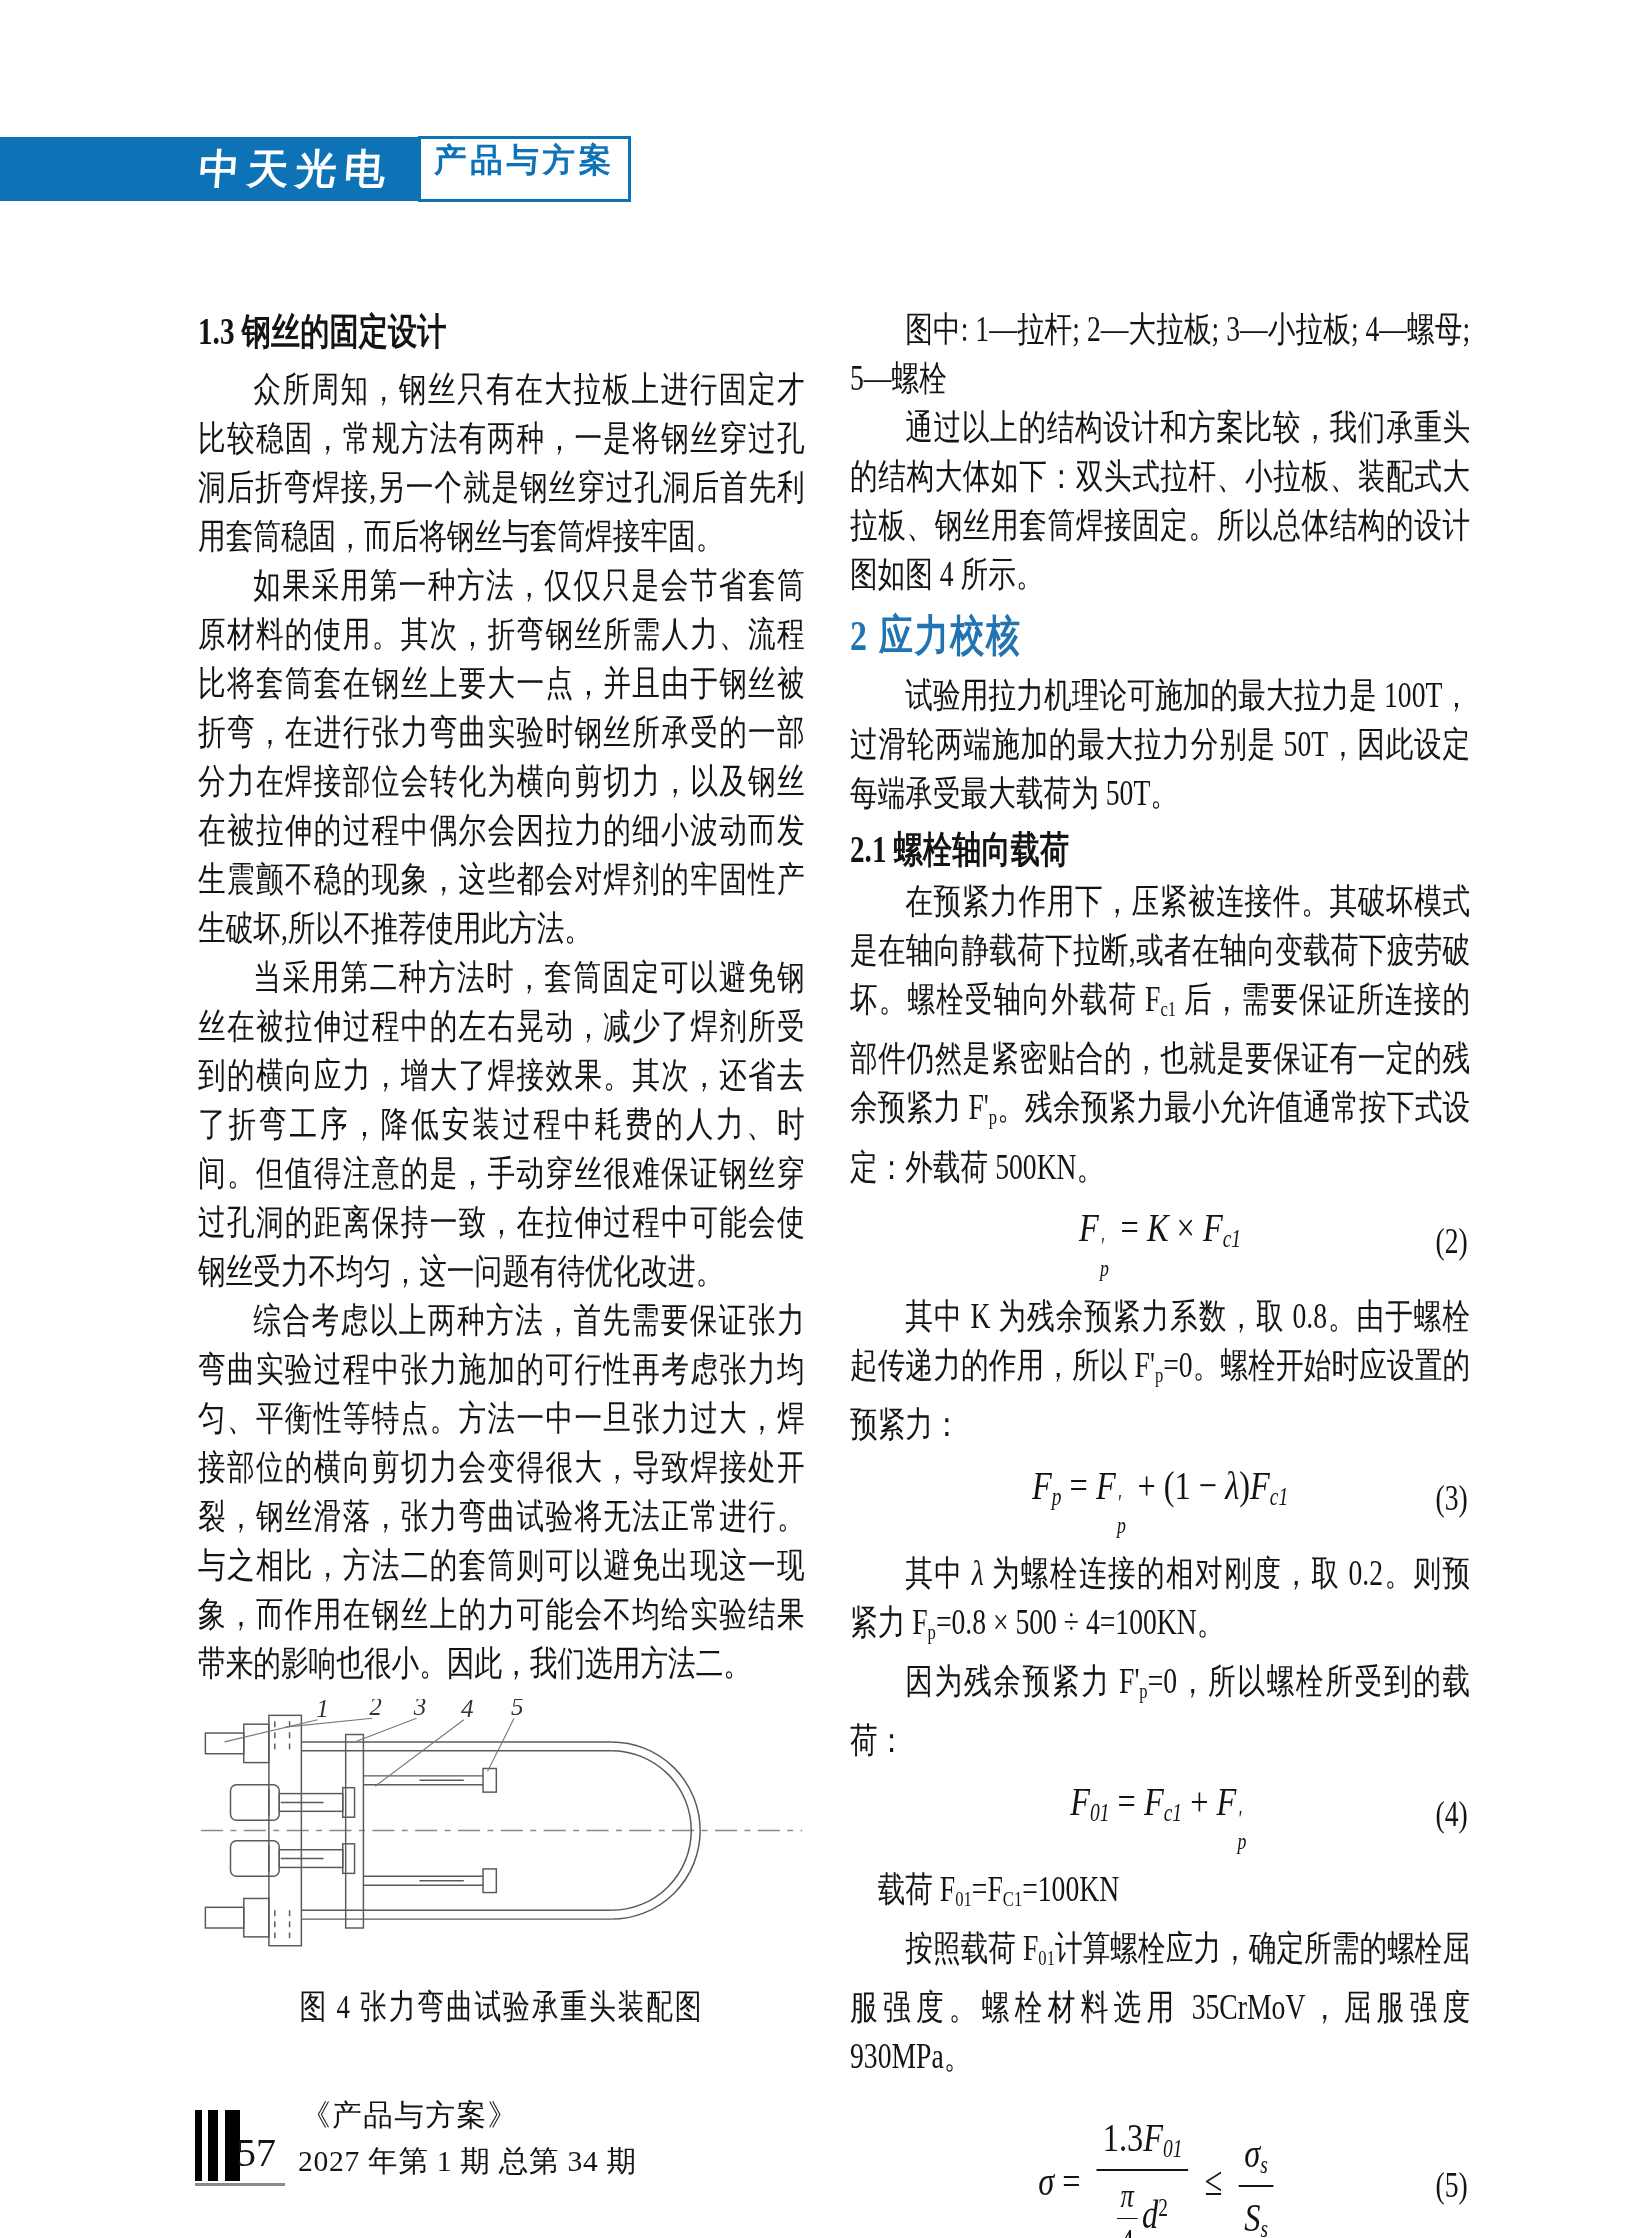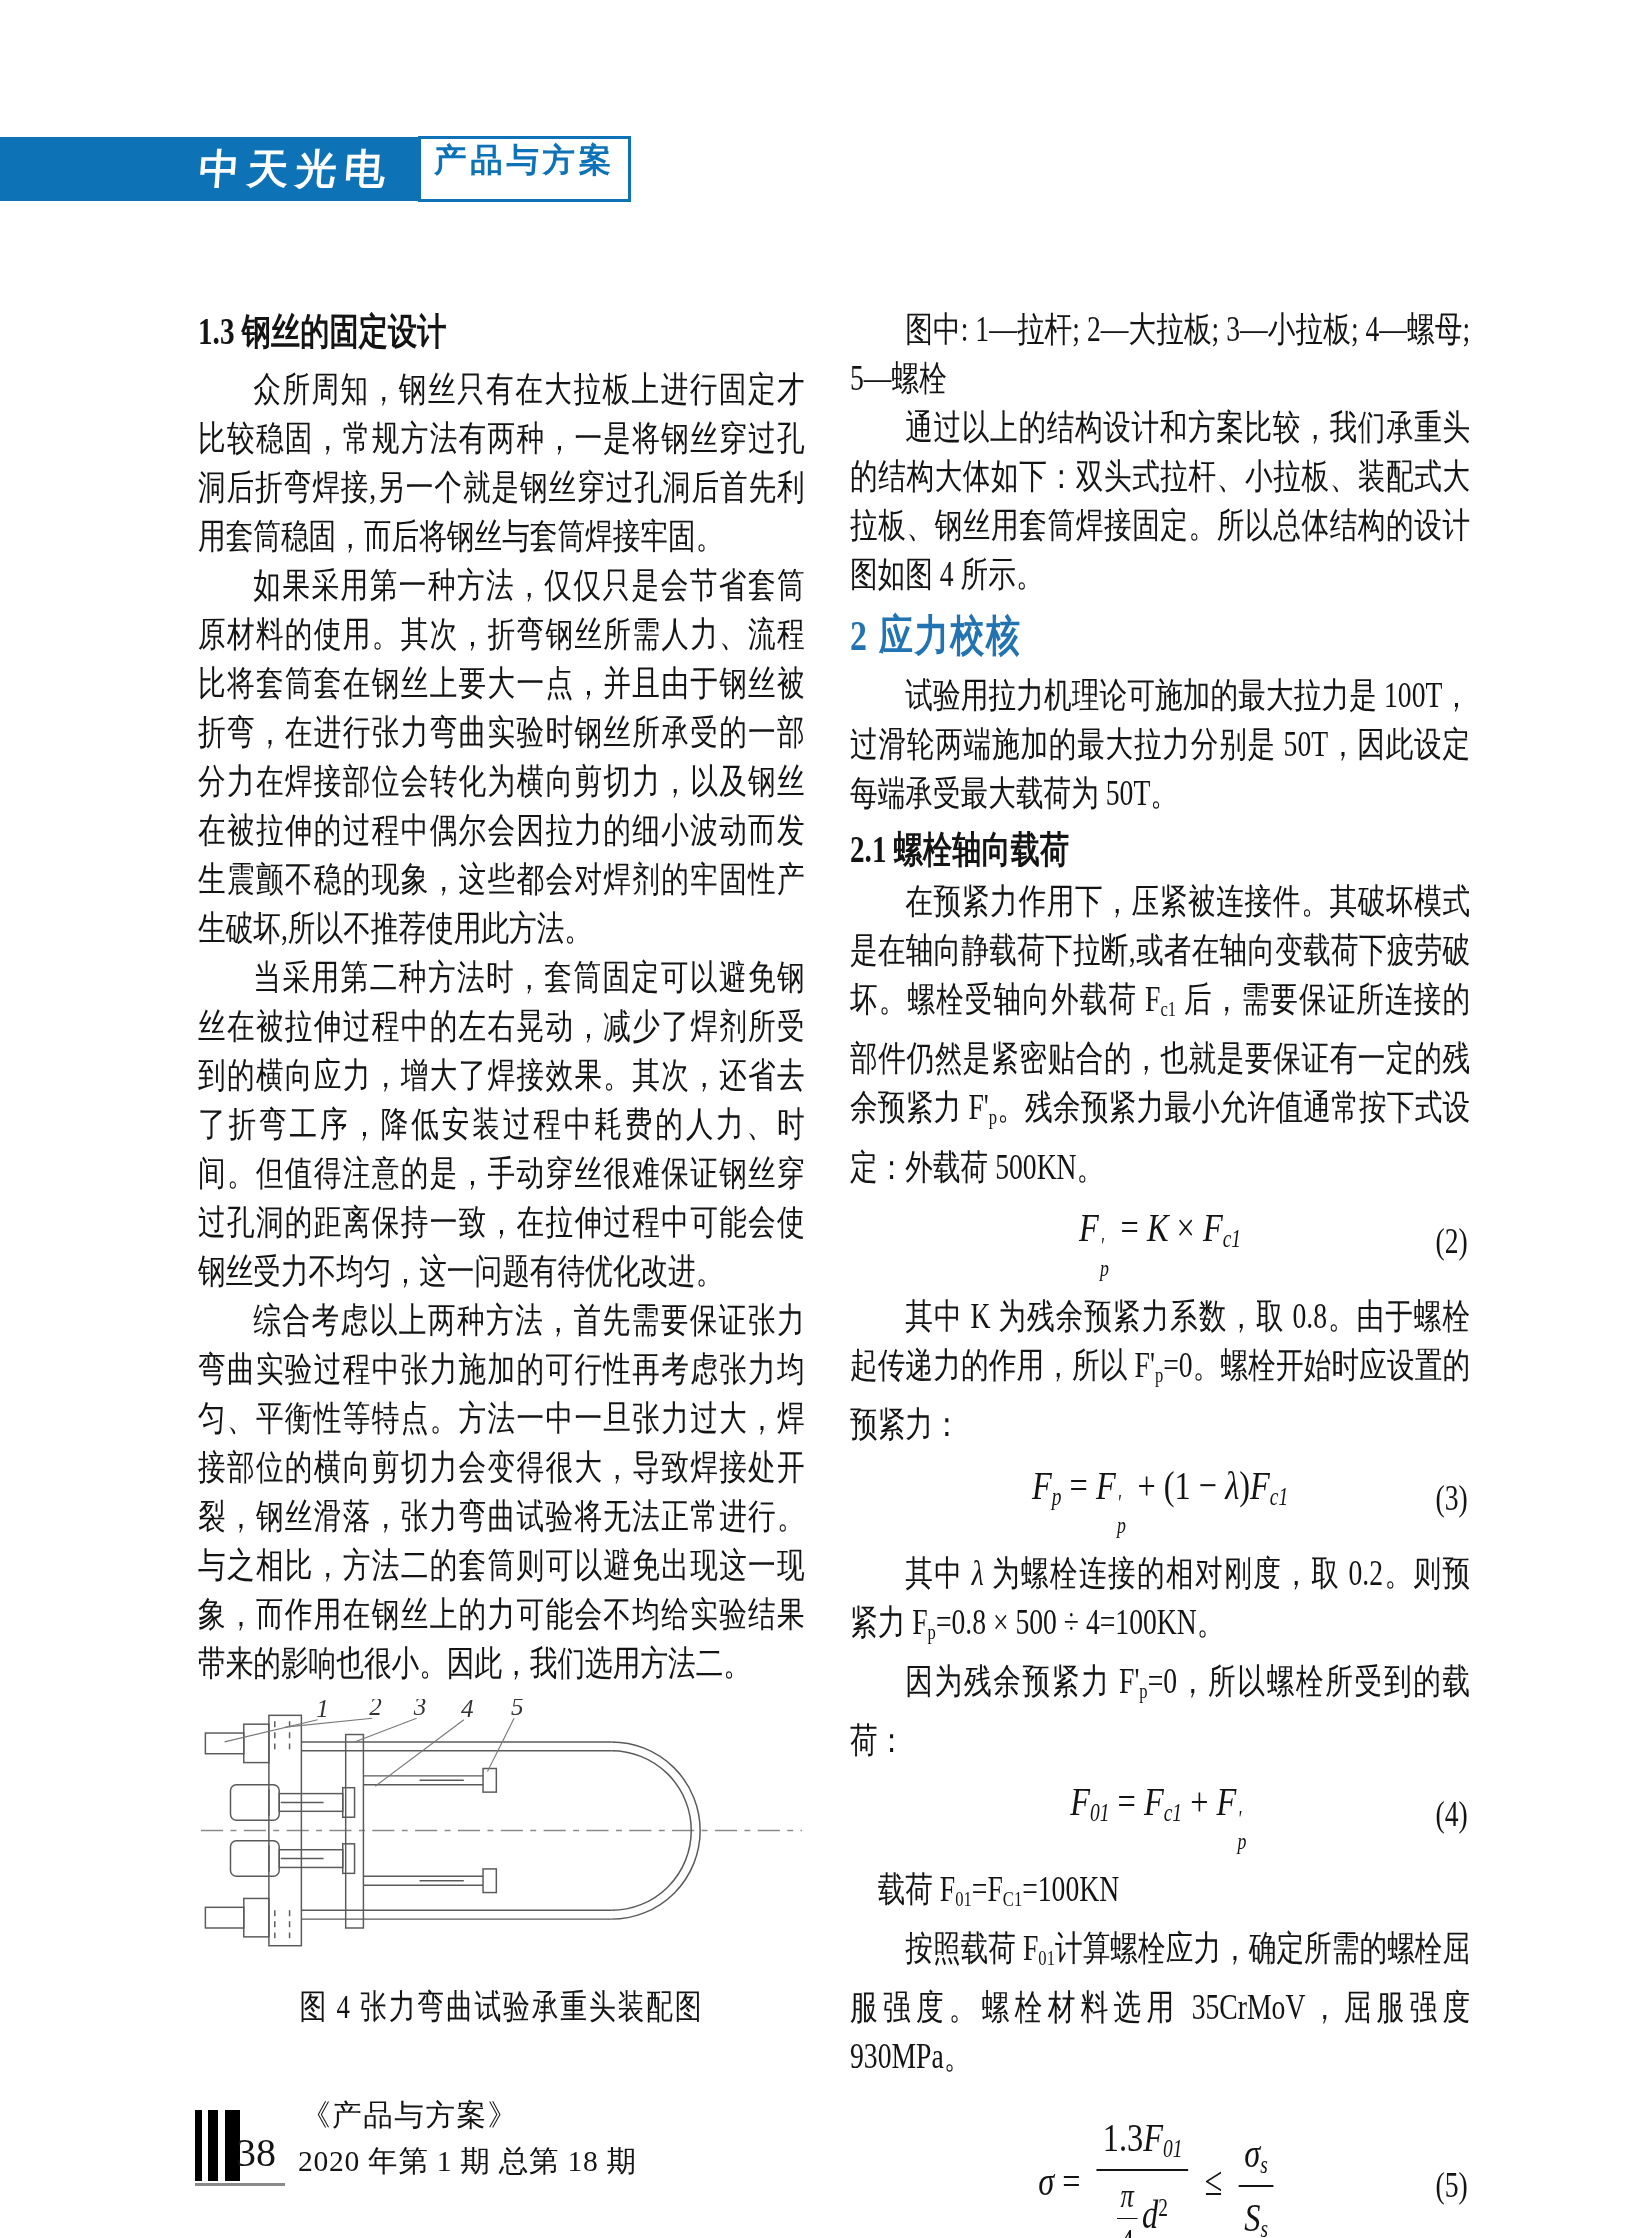--- a/index.html
+++ b/index.html
@@ -270,18 +270,18 @@
 
     </div>
   </section>
 
   <div class="footer-bars">
       <i></i>
       <i></i>
       <i></i>
     </div>
   <div class="footer-underline"></div>
-  <span class="page-num">38</span>
+  <span class="page-num">57</span>
   <span class="journal">《产品与方案》</span>
-  <span class="issue">2020 年第 1 期 总第 18 期</span>
+  <span class="issue">2027 年第 1 期 总第 34 期</span>
 
 </div>
 
 
 </body></html>

